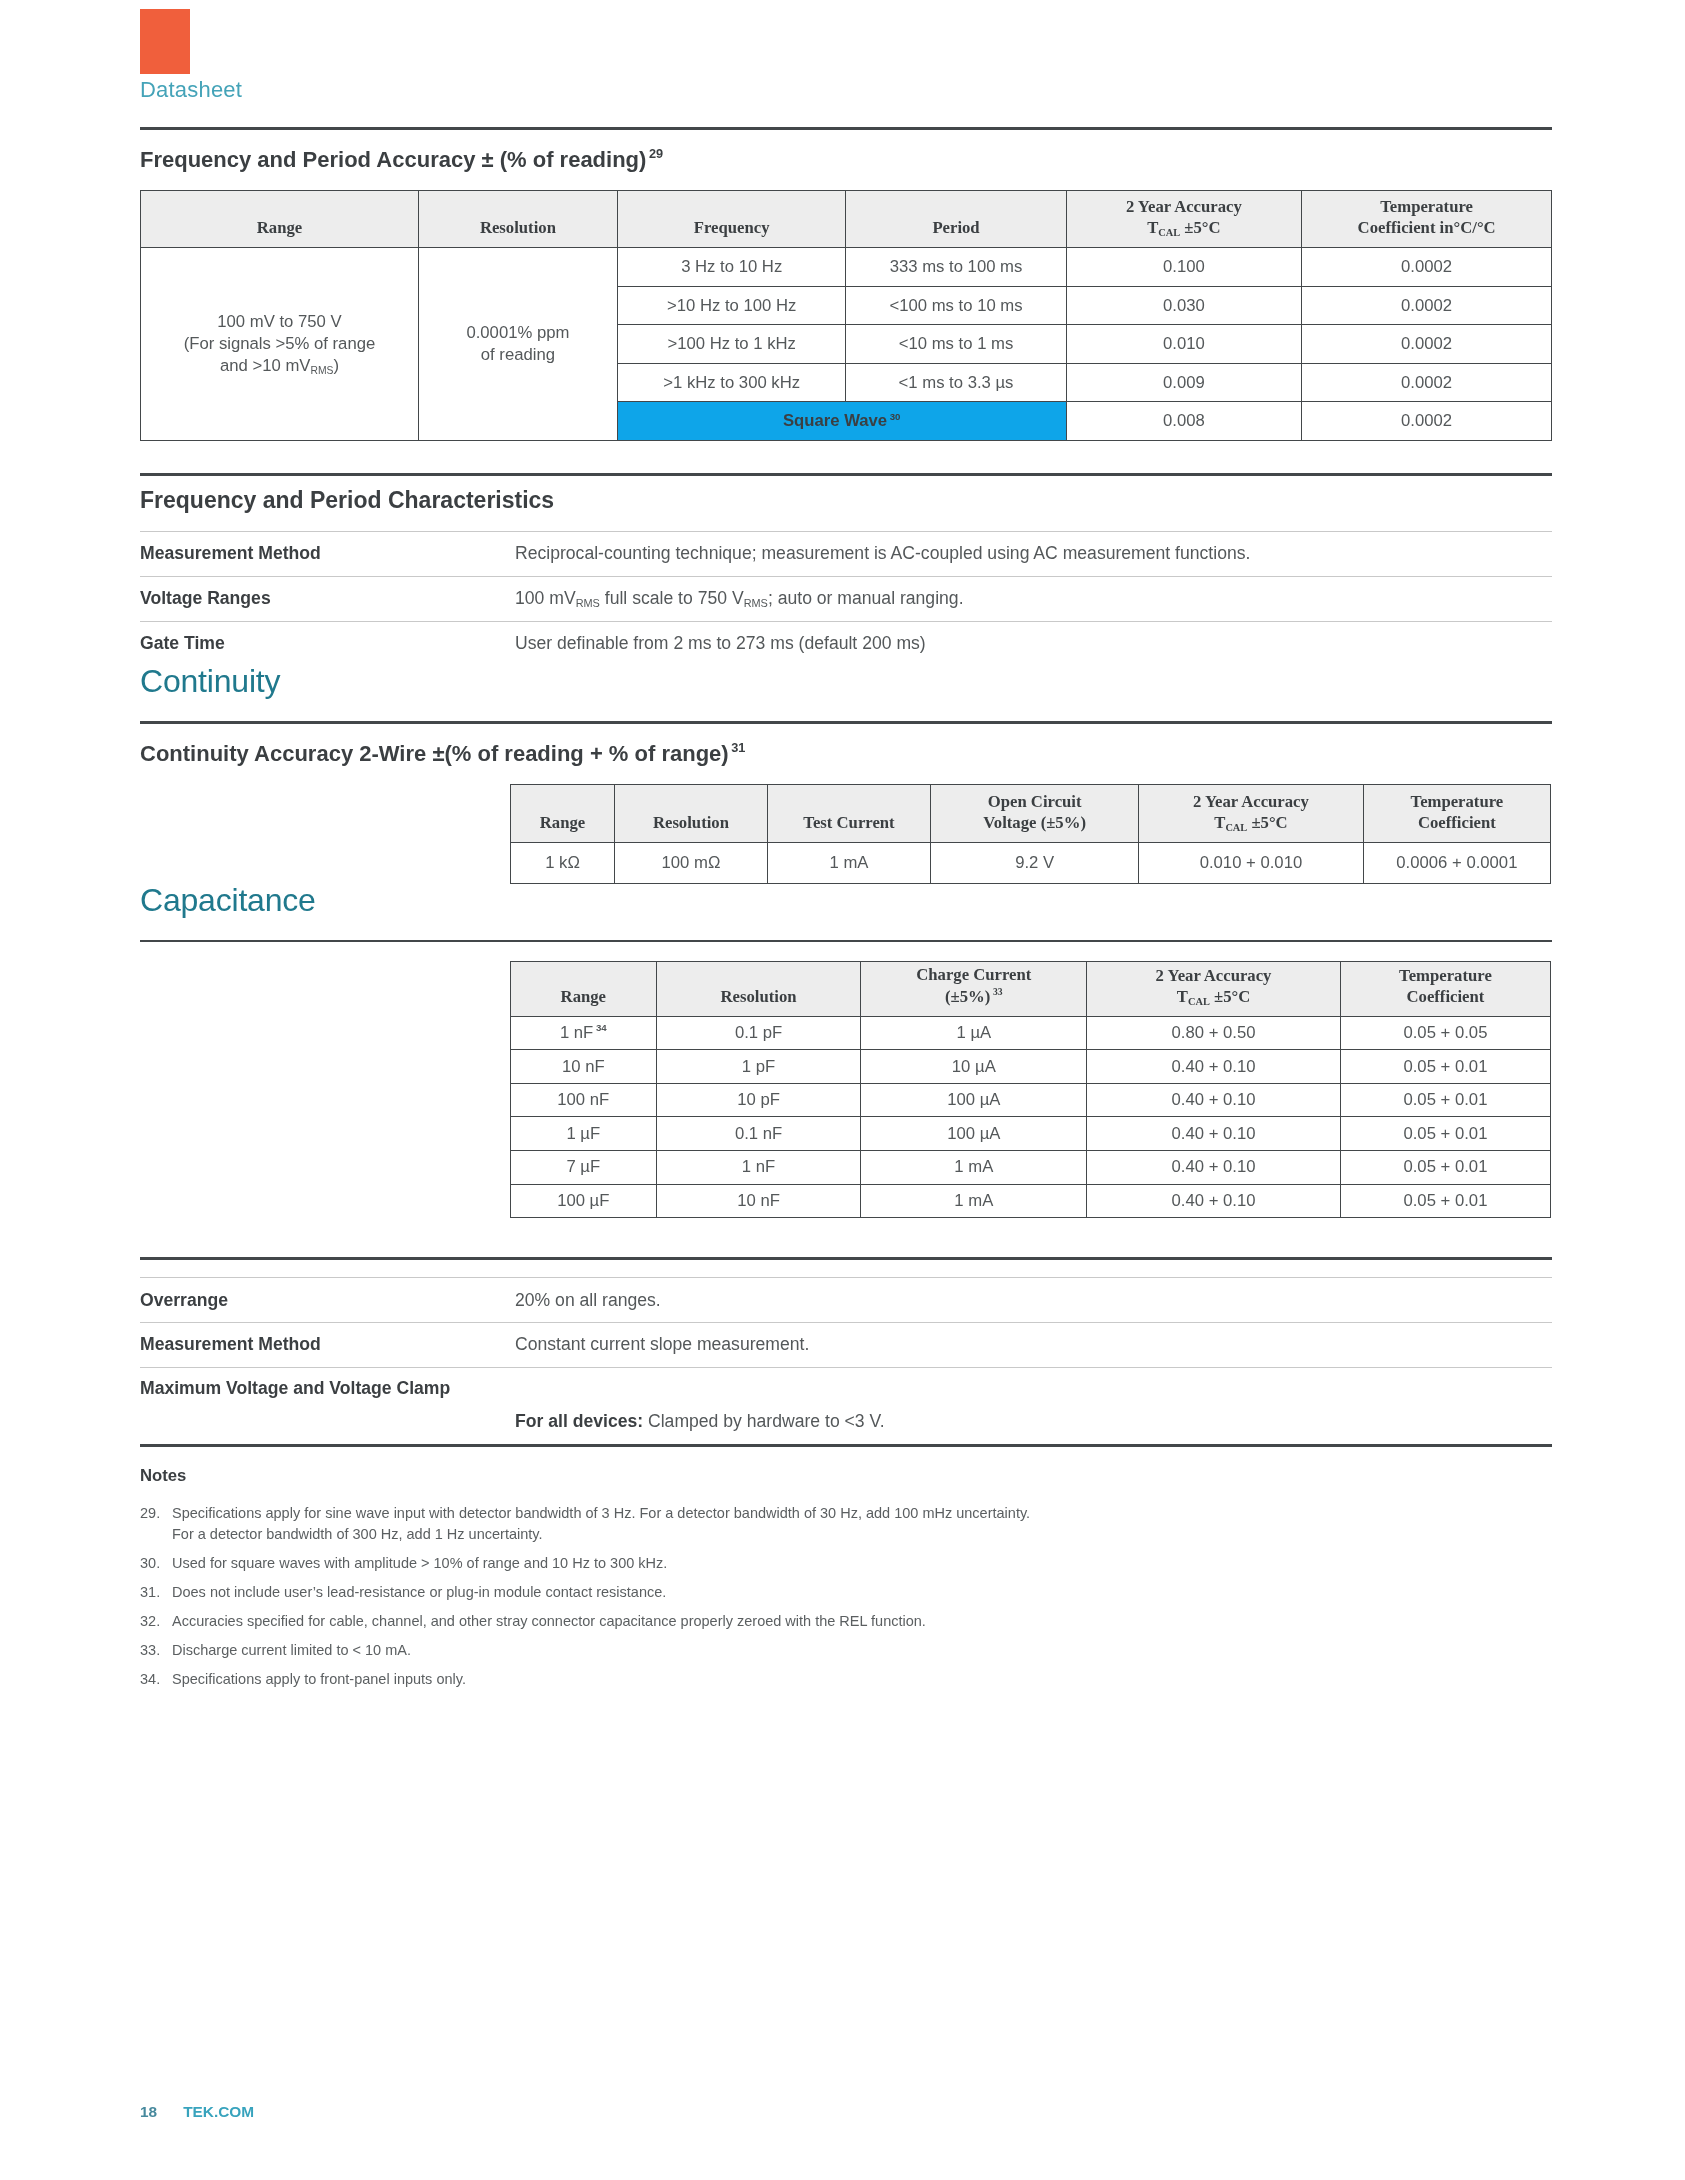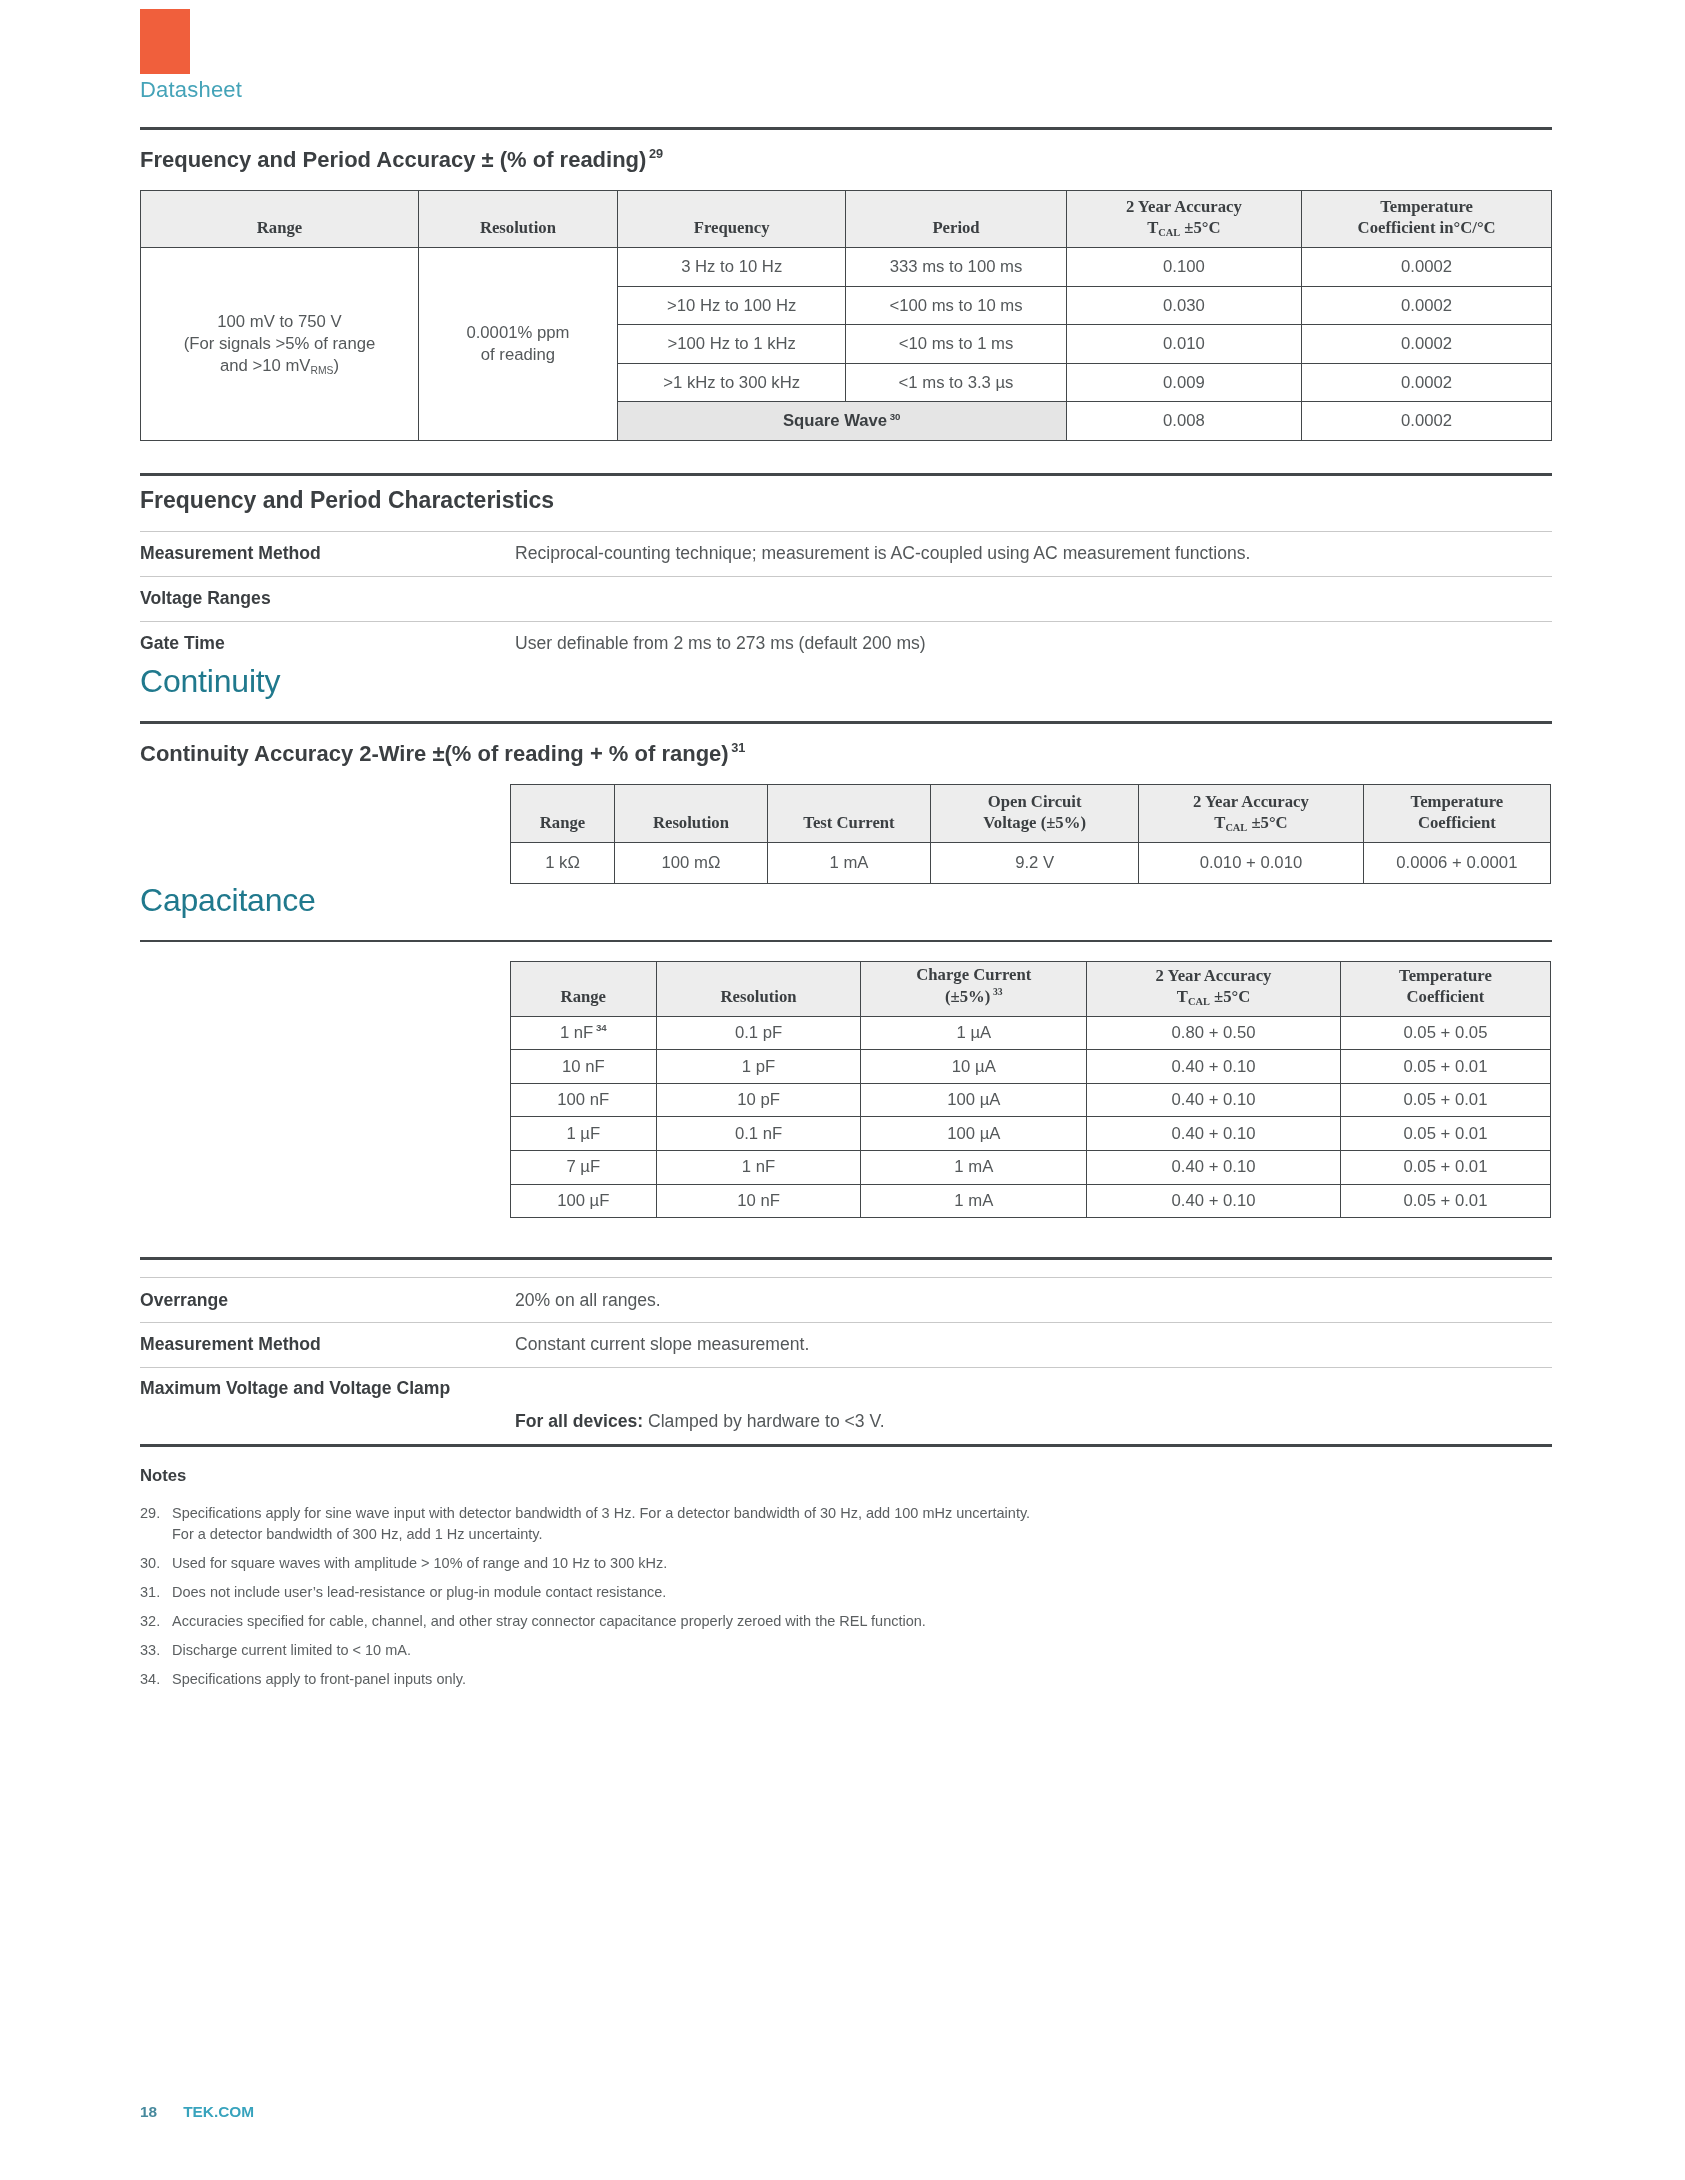--- a/index.html
+++ b/index.html
@@ -42,21 +42,21 @@
   }
   .spec-table thead th{
     background:#ededed;font-weight:700;color:#3b3f42;vertical-align:bottom;
     padding-bottom:8px;line-height:1.25;font-family:Liberation Serif, serif;
   }
   .t-freq{width:1412px;}
   .t-freq thead th{height:46px;}
   .t-freq tbody td{height:34px;}
   .t-freq .c1{width:19.7%}.t-freq .c2{width:14.1%}.t-freq .c3{width:16.2%}
   .t-freq .c4{width:15.6%}.t-freq .c5{width:16.7%}.t-freq .c6{width:17.7%}
-  .cell-gray{background:#e5e5e5;font-weight:700;color:#3b3f42;}
+  .cell-gray{background:#0ea5e9;font-weight:700;color:#3b3f42;}
 
   .t-cont{width:1041px;margin-left:370px;}
   .t-cont thead th{height:47px;}
   .t-cont tbody td{height:36px;}
   .t-cont .c1{width:10%}.t-cont .c2{width:14.7%}.t-cont .c3{width:15.7%}
   .t-cont .c4{width:20%}.t-cont .c5{width:21.6%}.t-cont .c6{width:18%}
 
   .t-cap{width:1041px;margin-left:370px;}
   .t-cap thead th{height:44px;}
   .t-cap tbody td{height:29px;}
@@ -151,20 +151,21 @@
     <div class="rule-heavy pre-char"></div>
     <h2 class="sub-title char-title">Frequency and Period Characteristics</h2>
 
     <div class="char-rows">
       <div class="char-row">
         <div class="char-label">Measurement Method</div>
         <div class="char-value">Reciprocal-counting technique; measurement is AC-coupled using AC measurement functions.</div>
       </div>
       <div class="char-row">
         <div class="char-label">Voltage Ranges</div>
+        <div class="char-value"><span>100 mV</span><sub class="sub">RMS</sub><span> full scale to 750 V</span><sub class="sub">RMS</sub><span>; auto or manual ranging.</span></div>
       </div>
       <div class="char-row">
         <div class="char-label">Gate Time</div>
         <div class="char-value">User definable from 2 ms to 273 ms (default 200 ms)</div>
       </div>
     </div>
 
     <h1 class="section-title h1-cont">Continuity</h1>
     <div class="rule-heavy"></div>
     <h2 class="sub-title"><span>Continuity Accuracy 2-Wire ±(% of reading + % of range)</span><sup class="sup">31</sup></h2>

